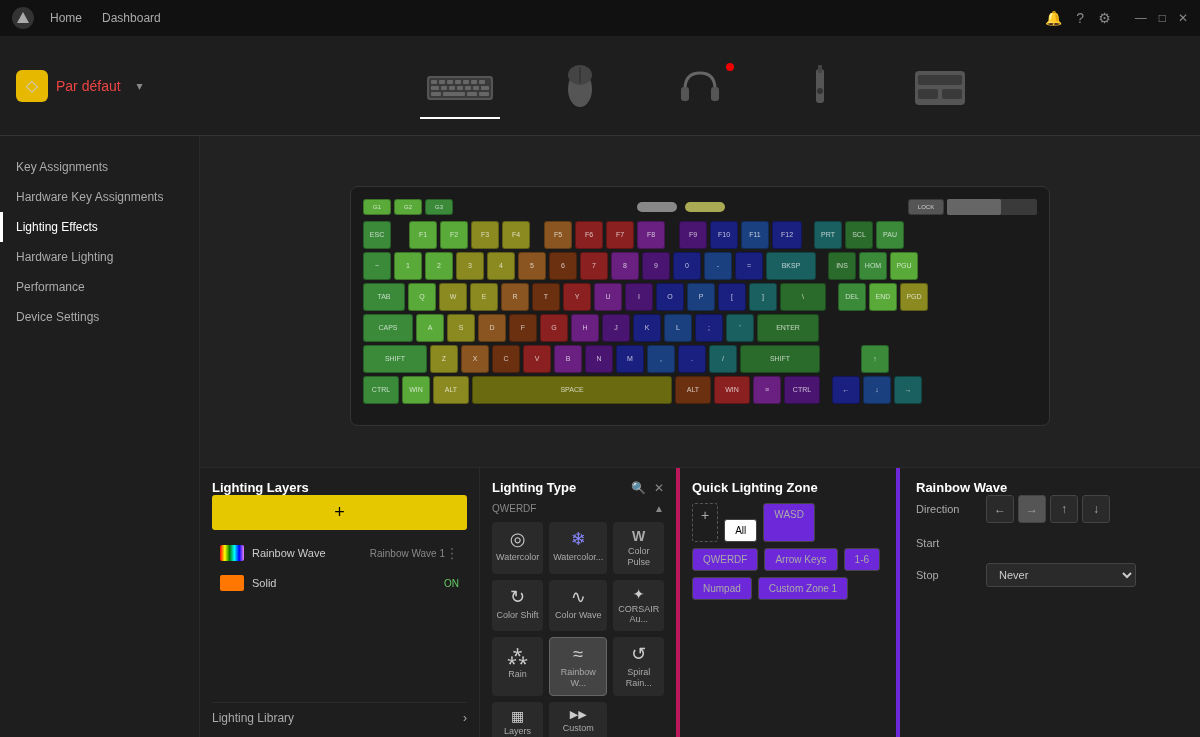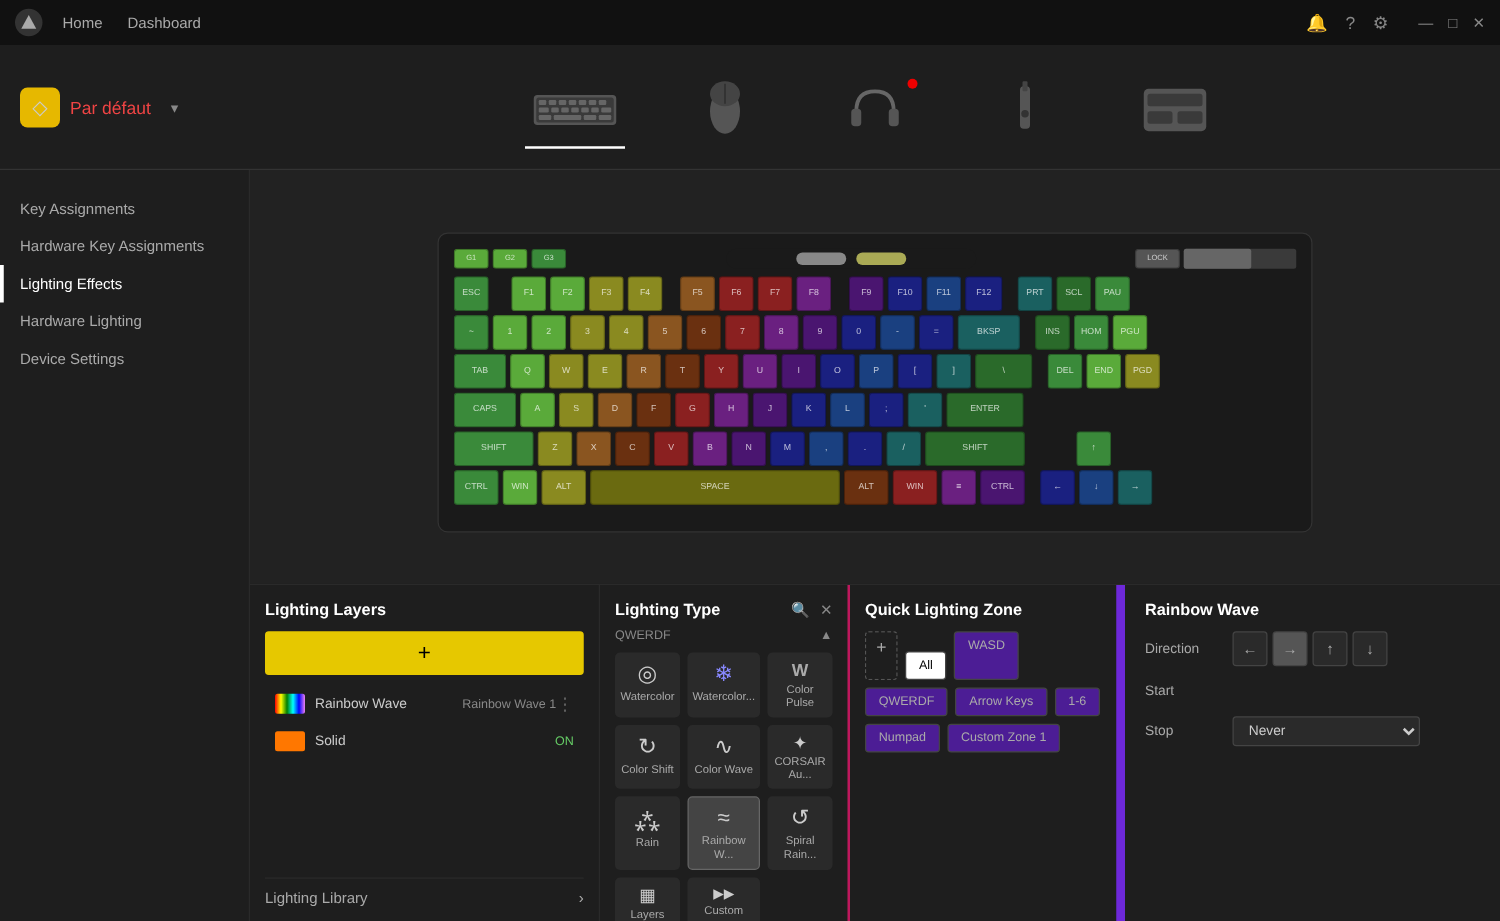--- a/index.html
+++ b/index.html
@@ -200,21 +200,20 @@
       width: 280px;
       border-right: 1px solid #2a2a2a;
       padding: 12px;
       display: flex;
       flex-direction: column;
     }
     .panel-title {
       font-size: 13px;
       font-weight: bold;
       color: #fff;
-      margin-bottom: 10px;
     }
     .add-layer-btn {
       background: #e6c800;
       color: #000;
       border: none;
       border-radius: 3px;
       padding: 7px;
       font-size: 18px;
       cursor: pointer;
       width: 100%;
@@ -256,21 +255,21 @@
     }
     .layer-on-badge {
       font-size: 10px;
       color: #6c6;
       margin-left: 22px;
     }
 
     
     .panel-type {
       width: 200px;
-      border-right: 2px solid #be185d;
+      border-right: 4px solid #be185d;
       padding: 12px;
       overflow-y: auto;
     }
     .panel-type-header {
       display: flex;
       align-items: center;
       justify-content: space-between;
       margin-bottom: 8px;
     }
     .panel-type-header .panel-title { margin-bottom: 0; }
@@ -297,31 +296,31 @@
       cursor: pointer;
       background: #2a2a2a;
     }
     .preset-item.active { background: #444; border: 1px solid #666; }
     .preset-icon { font-size: 18px; margin-bottom: 2px; }
     .preset-name { font-size: 9px; color: #aaa; text-align: center; line-height: 1.2; }
 
     
     .panel-zone {
       width: 220px;
-      border-right: 7px solid #6d28d9;
+      border-right: 4px solid #6d28d9;
       padding: 12px;
     }
     .zone-grid {
       display: flex;
       flex-wrap: wrap;
       gap: 6px;
       margin-top: 8px;
     }
     .zone-btn {
-      background: #4c1d95;
+      background: #6d28d9;
       border: 1px solid #444;
       color: #aaa;
       padding: 5px 10px;
       border-radius: 3px;
       cursor: pointer;
       font-size: 10px;
     }
     .zone-btn.active { background: #fff; color: #000; margin-top: 16px; }
     .zone-btn.add-btn {
       background: transparent;
@@ -502,20 +501,21 @@
   </div>
 </div>
 
 <div class="main-layout">
 
   <div class="sidebar">
     <div class="sidebar-item">Key Assignments</div>
     <div class="sidebar-item">Hardware Key Assignments</div>
     <div class="sidebar-item active">Lighting Effects</div>
     <div class="sidebar-item">Hardware Lighting</div>
+    <div class="sidebar-item">Performance</div>
     <div class="sidebar-item">Device Settings</div>
   </div>
 
   <div class="content">
 
     <div class="keyboard-display">
       <div class="keyboard-container">
 
         <div style="display:flex; justify-content:space-between; align-items:center; margin-bottom:6px;">
           <div style="display:flex; gap:3px;">

